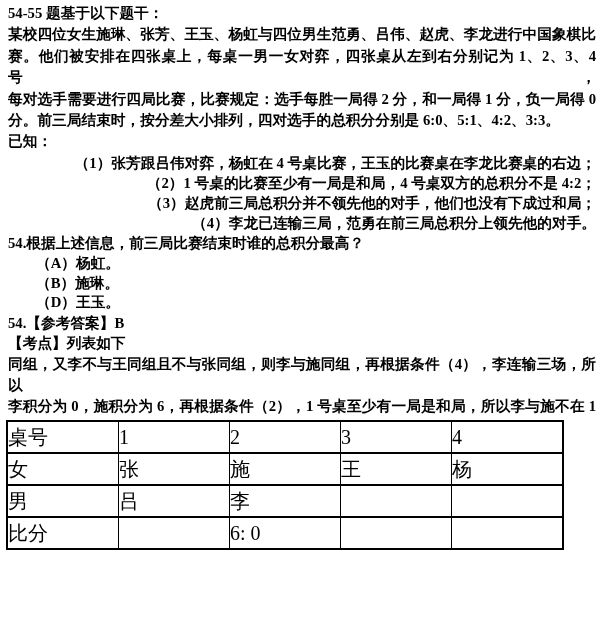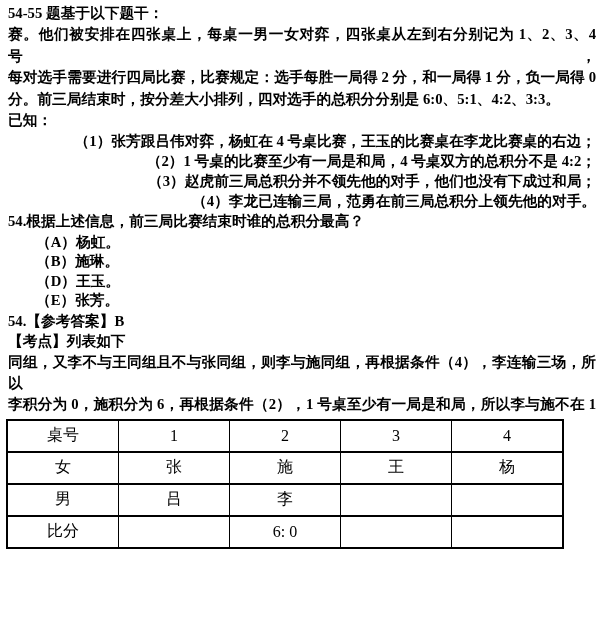--- a/index.html
+++ b/index.html
@@ -40,55 +40,54 @@
     margin: 3px 0 0 -2px;
     border: 2px solid #000;
   }
   table.results td {
     width: 20%;
     height: 30px;
     border-top: 2px solid #000;
     border-bottom: 2px solid #000;
     border-left: 1px solid #000;
     border-right: 1px solid #000;
-    text-align: center;
     vertical-align: middle;
-    font-size: 16px;
+    font-size: 20px;
     padding: 0;
   }
 </style>
 </head>
 <body>
 
 <div class="doc">
 
   <div class="line">54-55 题基于以下题干：</div>
 
   <div>
+    <div class="line full">某校四位女生施琳、张芳、王玉、杨虹与四位男生范勇、吕伟、赵虎、李龙进行中国象棋比</div>
     <div class="line full">赛。他们被安排在四张桌上，每桌一男一女对弈，四张桌从左到右分别记为 1、2、3、4 号，</div>
     <div class="line full">每对选手需要进行四局比赛，比赛规定：选手每胜一局得 2 分，和一局得 1 分，负一局得 0</div>
     <div class="line">分。前三局结束时，按分差大小排列，四对选手的总积分分别是 6:0、5:1、4:2、3:3。</div>
   </div>
 
   <div class="line">已知：</div>
 
   <div class="cond">
     <div class="line">（1）张芳跟吕伟对弈，杨虹在 4 号桌比赛，王玉的比赛桌在李龙比赛桌的右边；</div>
     <div class="line">（2）1 号桌的比赛至少有一局是和局，4 号桌双方的总积分不是 4:2；</div>
     <div class="line">（3）赵虎前三局总积分并不领先他的对手，他们也没有下成过和局；</div>
     <div class="line">（4）李龙已连输三局，范勇在前三局总积分上领先他的对手。</div>
   </div>
 
   <div class="line">54.根据上述信息，前三局比赛结束时谁的总积分最高？</div>
 
   <div class="opts">
     <div class="line">（A）杨虹。</div>
     <div class="line">（B）施琳。</div>
     <div class="line">（D）王玉。</div>
-    <div class="line">（E）张芳。</div>
   </div>
 
   <div class="ans">
     <div class="line">54.【参考答案】B</div>
     <div class="line">【考点】列表如下</div>
   </div>
 
   <div class="analysis">
     <div class="line full">同组，又李不与王同组且不与张同组，则李与施同组，再根据条件（4），李连输三场，所以</div>
     <div class="line full">李积分为 0，施积分为 6，再根据条件（2），1 号桌至少有一局是和局，所以李与施不在 1</div>

